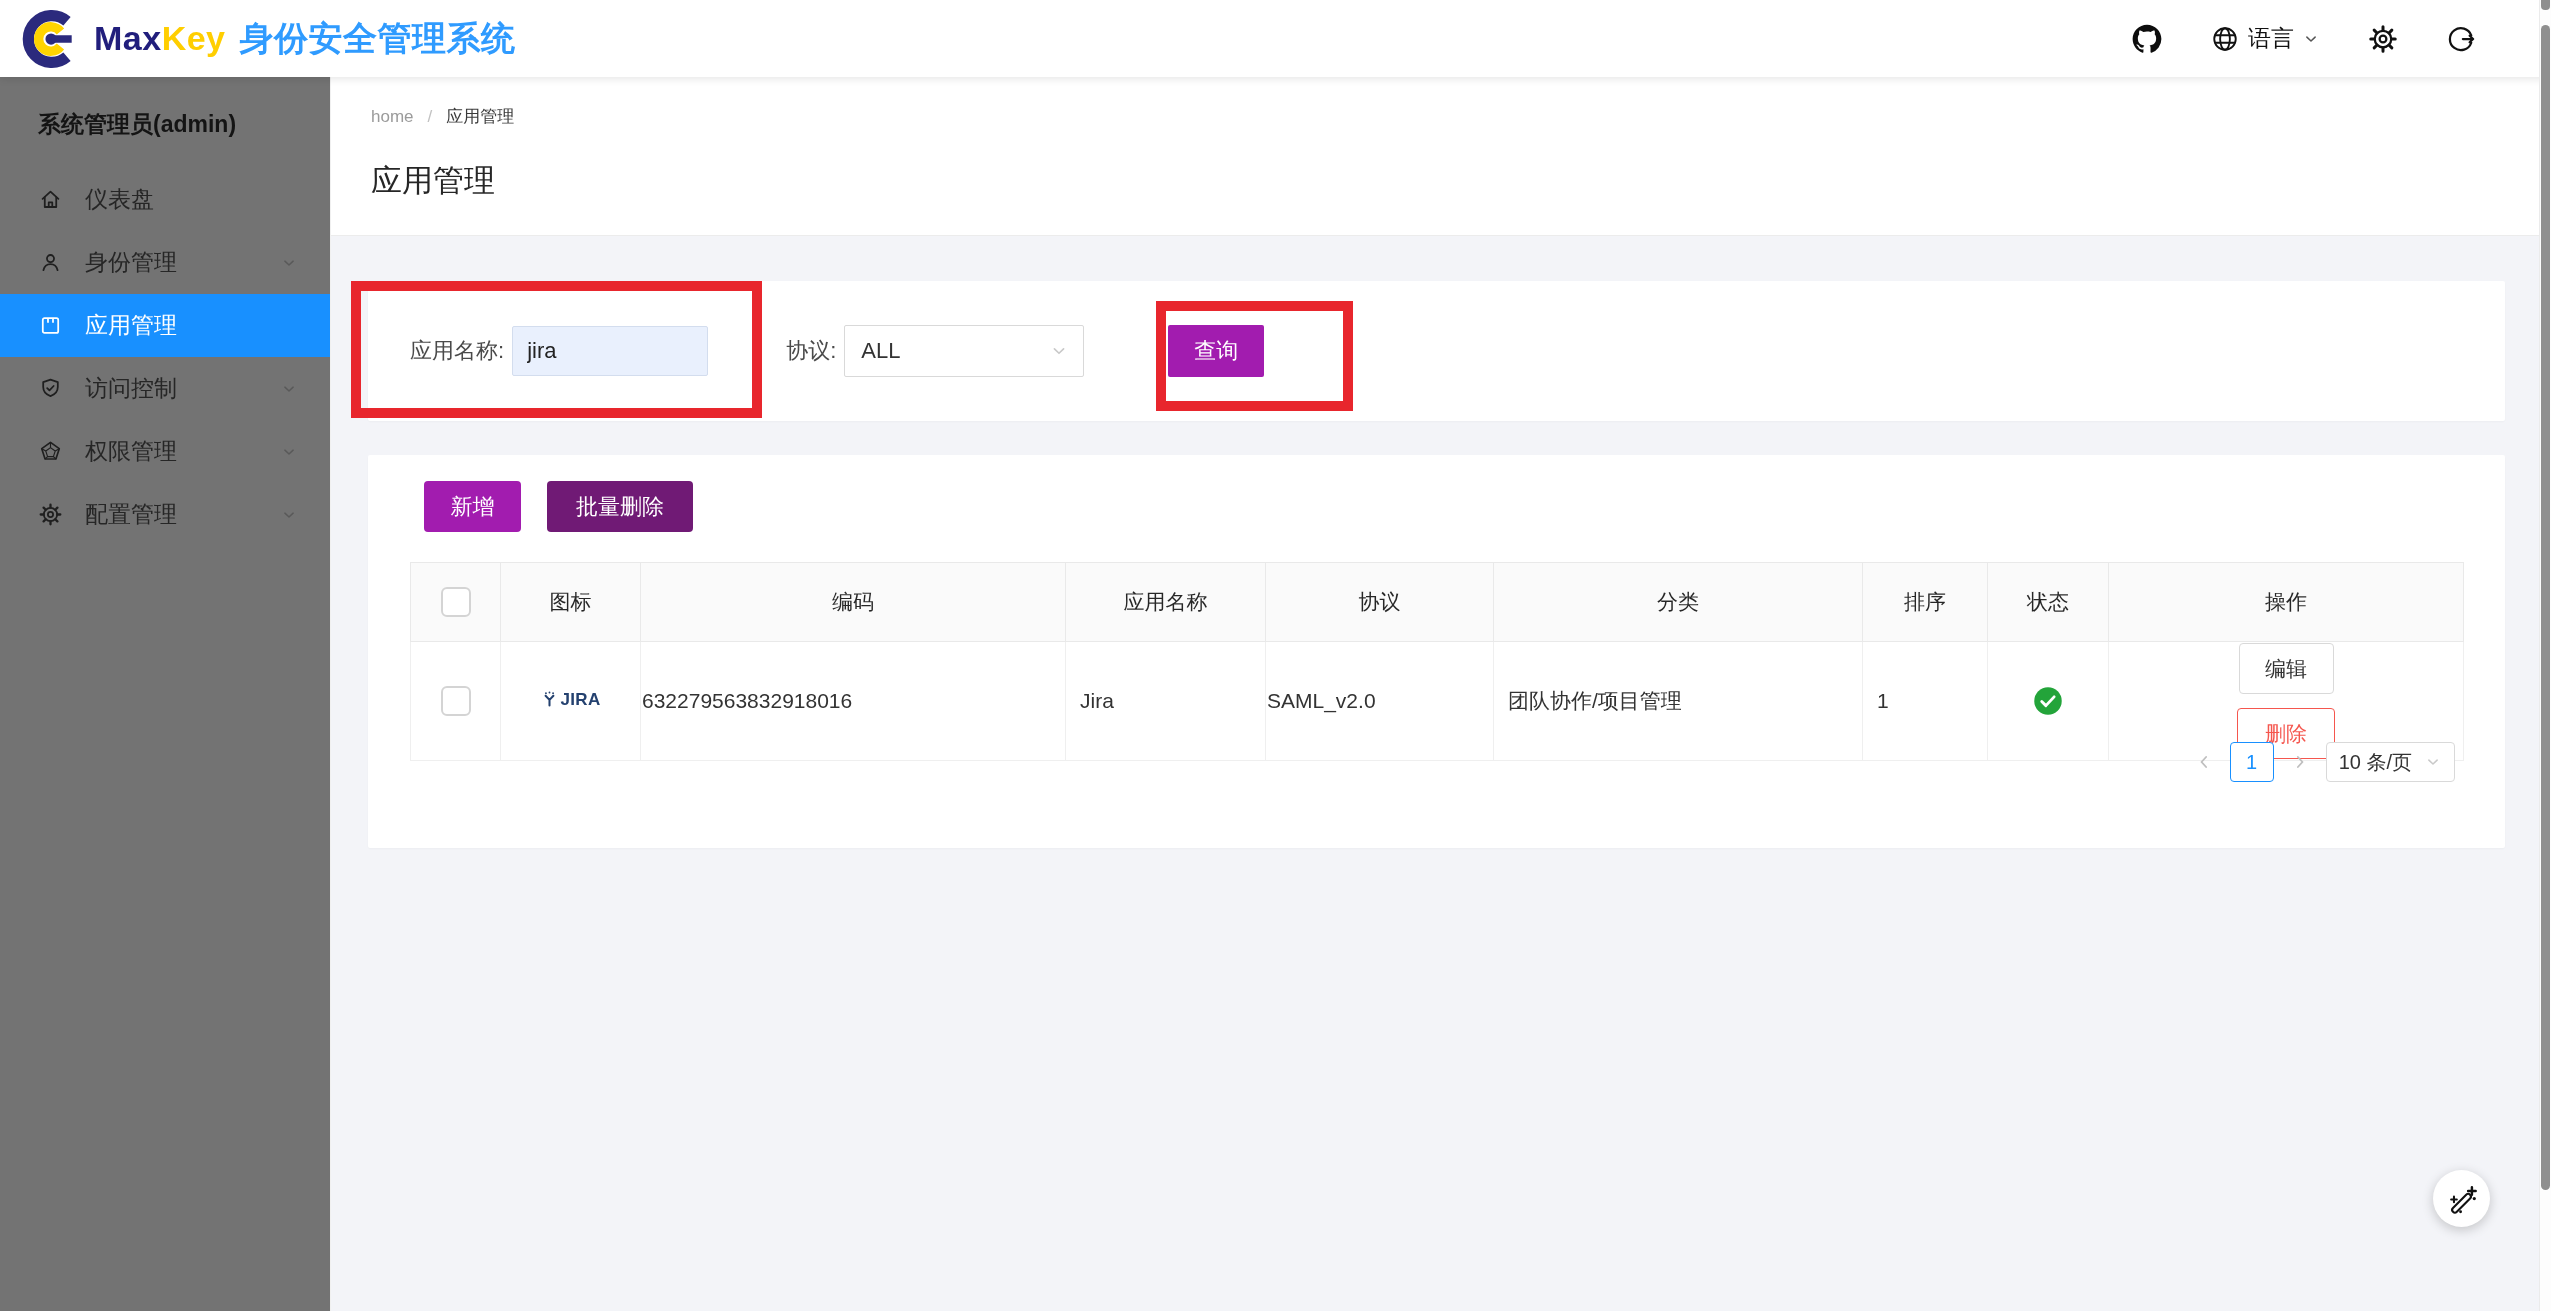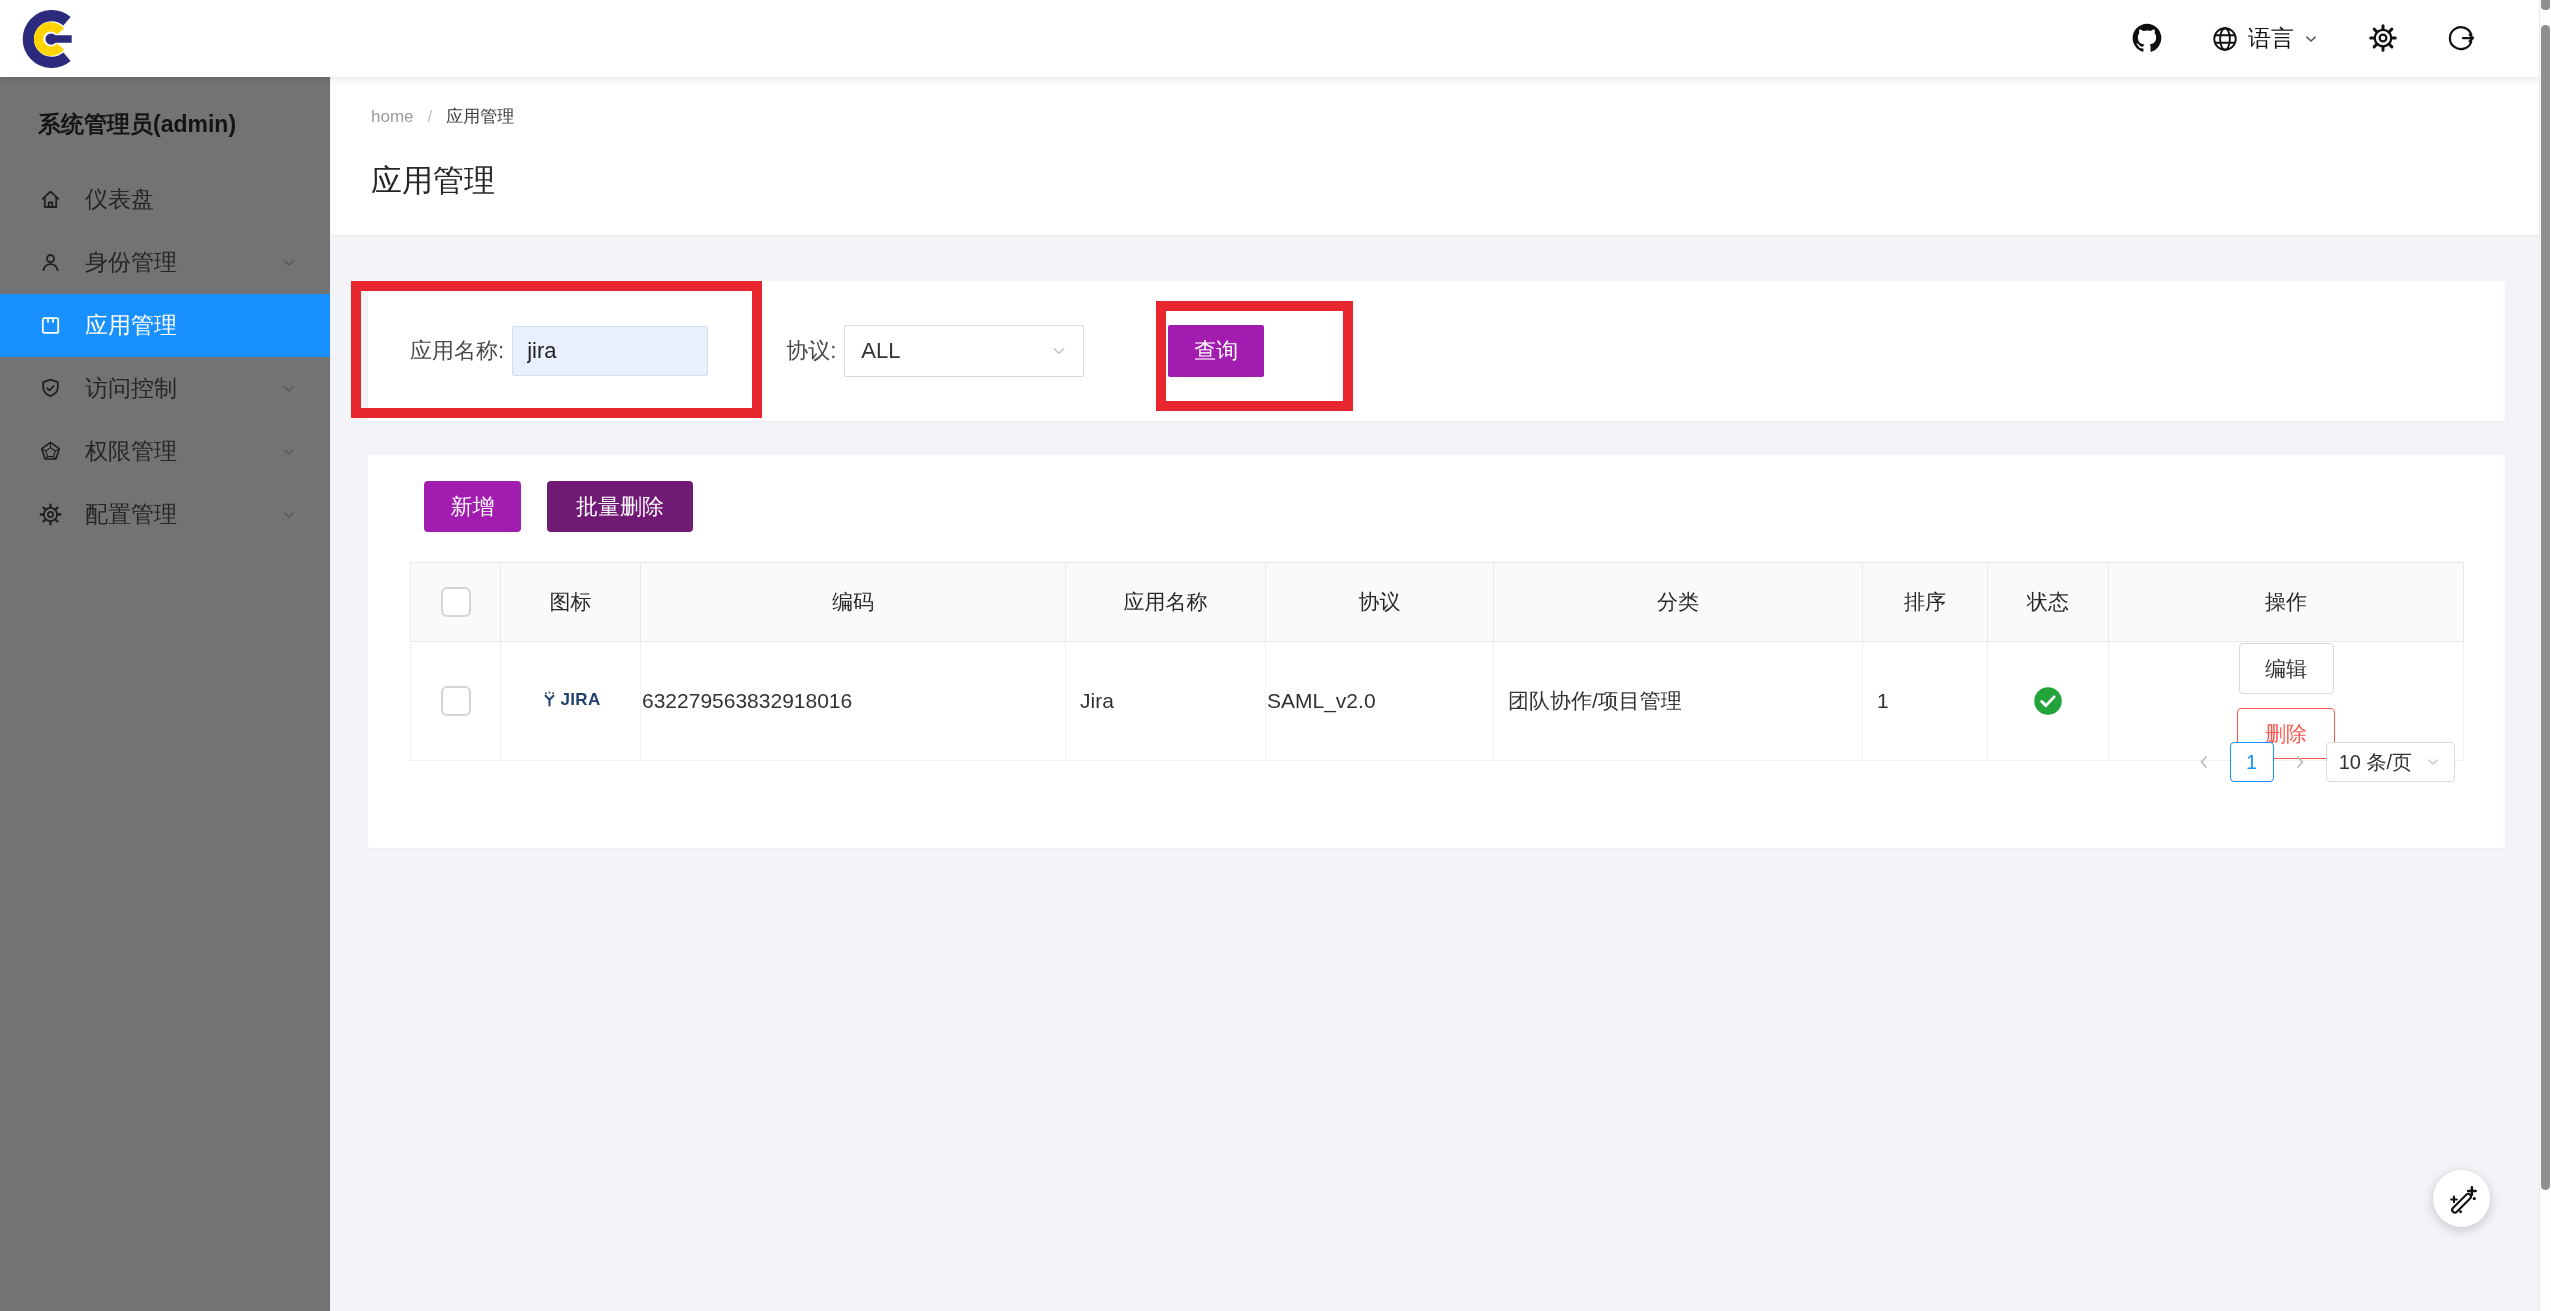--- a/index.html
+++ b/index.html
@@ -7,21 +7,21 @@
        font-family:"Liberation Sans", sans-serif;color:#333;}
   svg{display:block}
 
   
   .header{position:absolute;left:0;top:0;width:2551px;height:77px;background:#fff;
           box-shadow:0 2px 8px rgba(0,0,0,.10);z-index:30;display:flex;align-items:center;
           justify-content:space-between;box-sizing:border-box;padding:0 75px 0 22px;}
   .brand{display:flex;align-items:center;gap:12px;}
   .brand-text{font-size:34px;font-weight:800;letter-spacing:.5px;white-space:nowrap;}
   .b-max{color:#211e7c;} .b-key{color:#ffce00;} .b-cn{color:#2f9bff;margin-left:14px;font-weight:700;}
-  .h-actions{display:flex;align-items:flex-start;gap:48px;}
+  .h-actions{display:flex;align-items:flex-end;gap:48px;}
   .h-icon{width:30px;height:30px;color:#111;cursor:pointer;}
   .lang{display:flex;align-items:center;gap:8px;font-size:23px;color:#111;cursor:pointer;}
   .lang .chev{width:18px;height:18px;color:#555;}
 
   
   .sidebar{position:absolute;left:0;top:77px;width:330px;bottom:0;background:#737373;
            border-right:1px solid #f0f0f0;z-index:5;}
   .s-user{padding:32px 0 14px 38px;font-size:23px;font-weight:700;color:#141414;}
   .menu{margin-top:14px;}
   .m-item{position:relative;height:63px;display:flex;align-items:center;gap:22px;
@@ -110,20 +110,21 @@
 <div id="app">
 
   <div class="header">
     <div class="brand">
       <svg width="60" height="66" viewBox="0 0 64 68" fill="none">
         <path d="M48 15 A25 25 0 1 0 48 53" stroke="#2b2a7d" stroke-width="12"></path>
         <path d="M41 26 A13 13 0 1 0 41 42" stroke="#ffd400" stroke-width="10"></path>
         <circle cx="31" cy="34" r="6" fill="#2b2a7d"></circle>
         <rect x="31" y="30" width="22" height="8" fill="#2b2a7d"></rect>
       </svg>
+      <div class="brand-text"><span class="b-max">Max</span><span class="b-key">Key</span><span class="b-cn">身份安全管理系统</span></div>
     </div>
     <div class="h-actions">
       <svg class="h-icon" viewBox="0 0 24 24" fill="#0d0d0d">
         <path d="M12 .5C5.65.5.5 5.65.5 12c0 5.08 3.29 9.39 7.86 10.91.58.11.79-.25.79-.55 0-.27-.01-1.18-.02-2.14-3.2.7-3.87-1.36-3.87-1.36-.52-1.33-1.28-1.68-1.28-1.68-1.04-.71.08-.7.08-.7 1.15.08 1.76 1.18 1.76 1.18 1.03 1.76 2.69 1.25 3.35.96.1-.75.4-1.25.73-1.54-2.55-.29-5.23-1.28-5.23-5.69 0-1.26.45-2.29 1.18-3.09-.12-.29-.51-1.46.11-3.05 0 0 .96-.31 3.15 1.18.91-.25 1.9-.38 2.88-.39.98 0 1.97.13 2.88.39 2.19-1.49 3.15-1.18 3.15-1.18.62 1.59.23 2.76.11 3.05.73.8 1.18 1.83 1.18 3.09 0 4.42-2.69 5.39-5.25 5.68.41.36.78 1.06.78 2.14 0 1.54-.01 2.78-.01 3.16 0 .31.21.67.8.55A11.52 11.52 0 0 0 23.5 12C23.5 5.65 18.35.5 12 .5z"></path>
       </svg>
       <div class="lang">
         <svg class="h-icon" viewBox="0 0 24 24" fill="none" stroke="#111" stroke-width="1.5">
           <circle cx="12" cy="12" r="8.6"></circle>
             <ellipse cx="12" cy="12" rx="3.9" ry="8.6"></ellipse>
           <path d="M3.8 9h16.4M3.8 15h16.4"></path>

